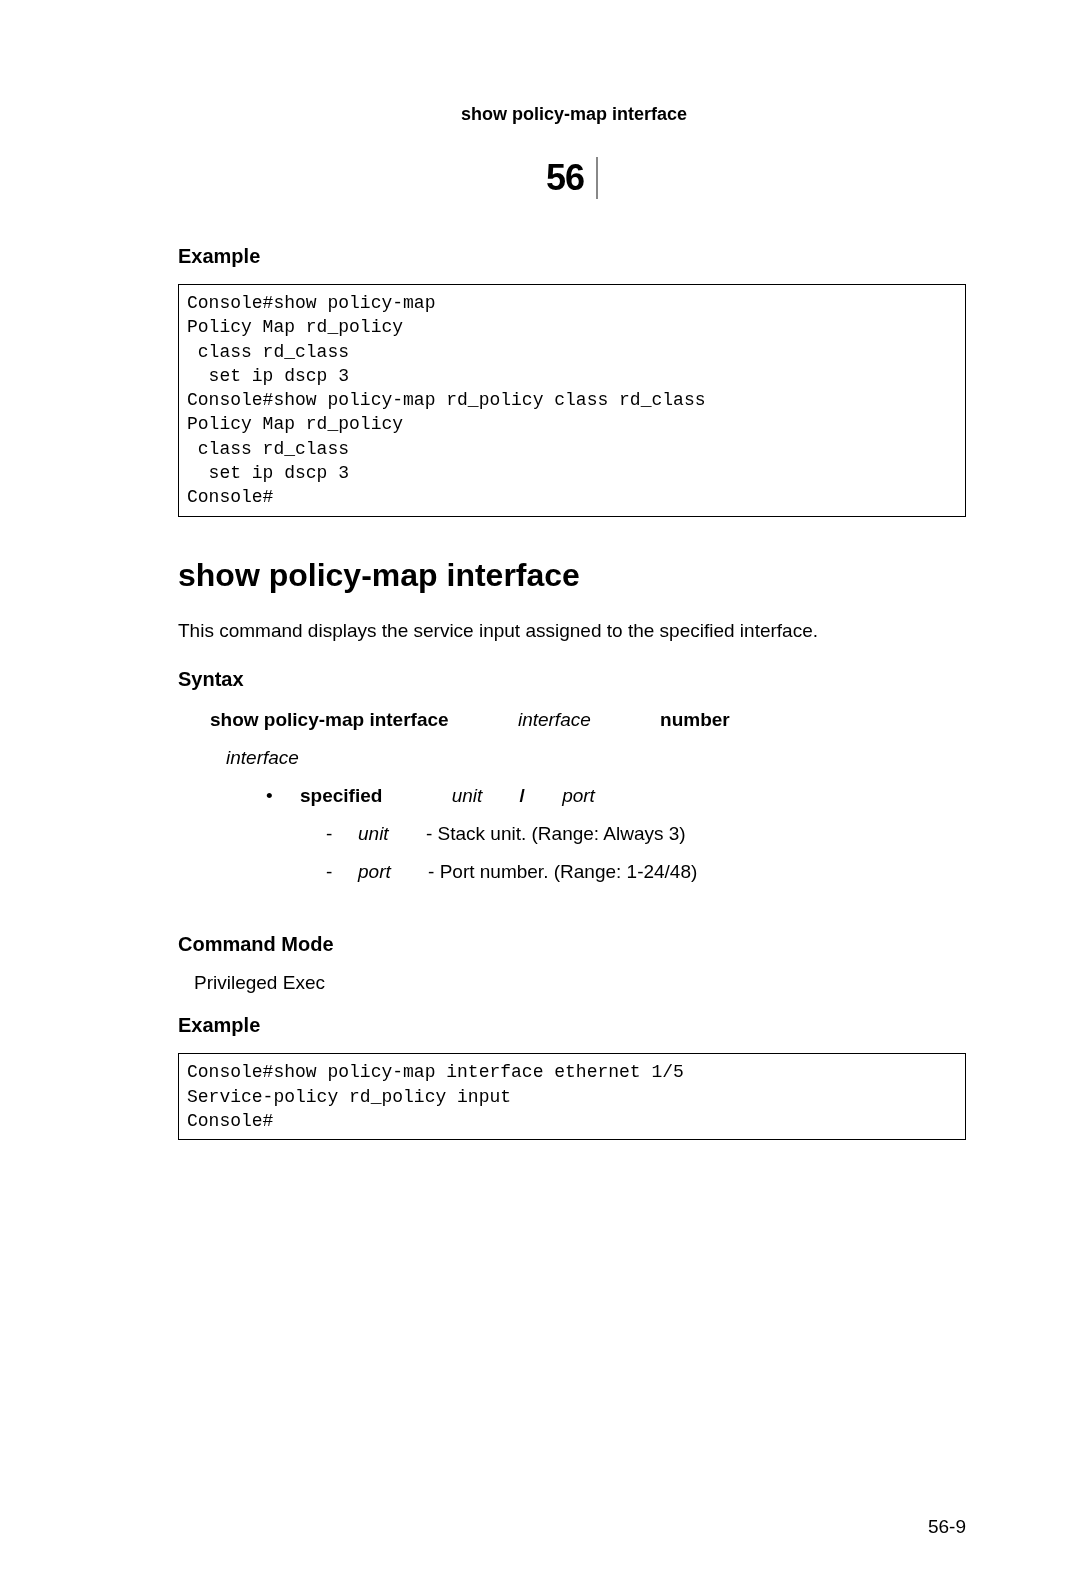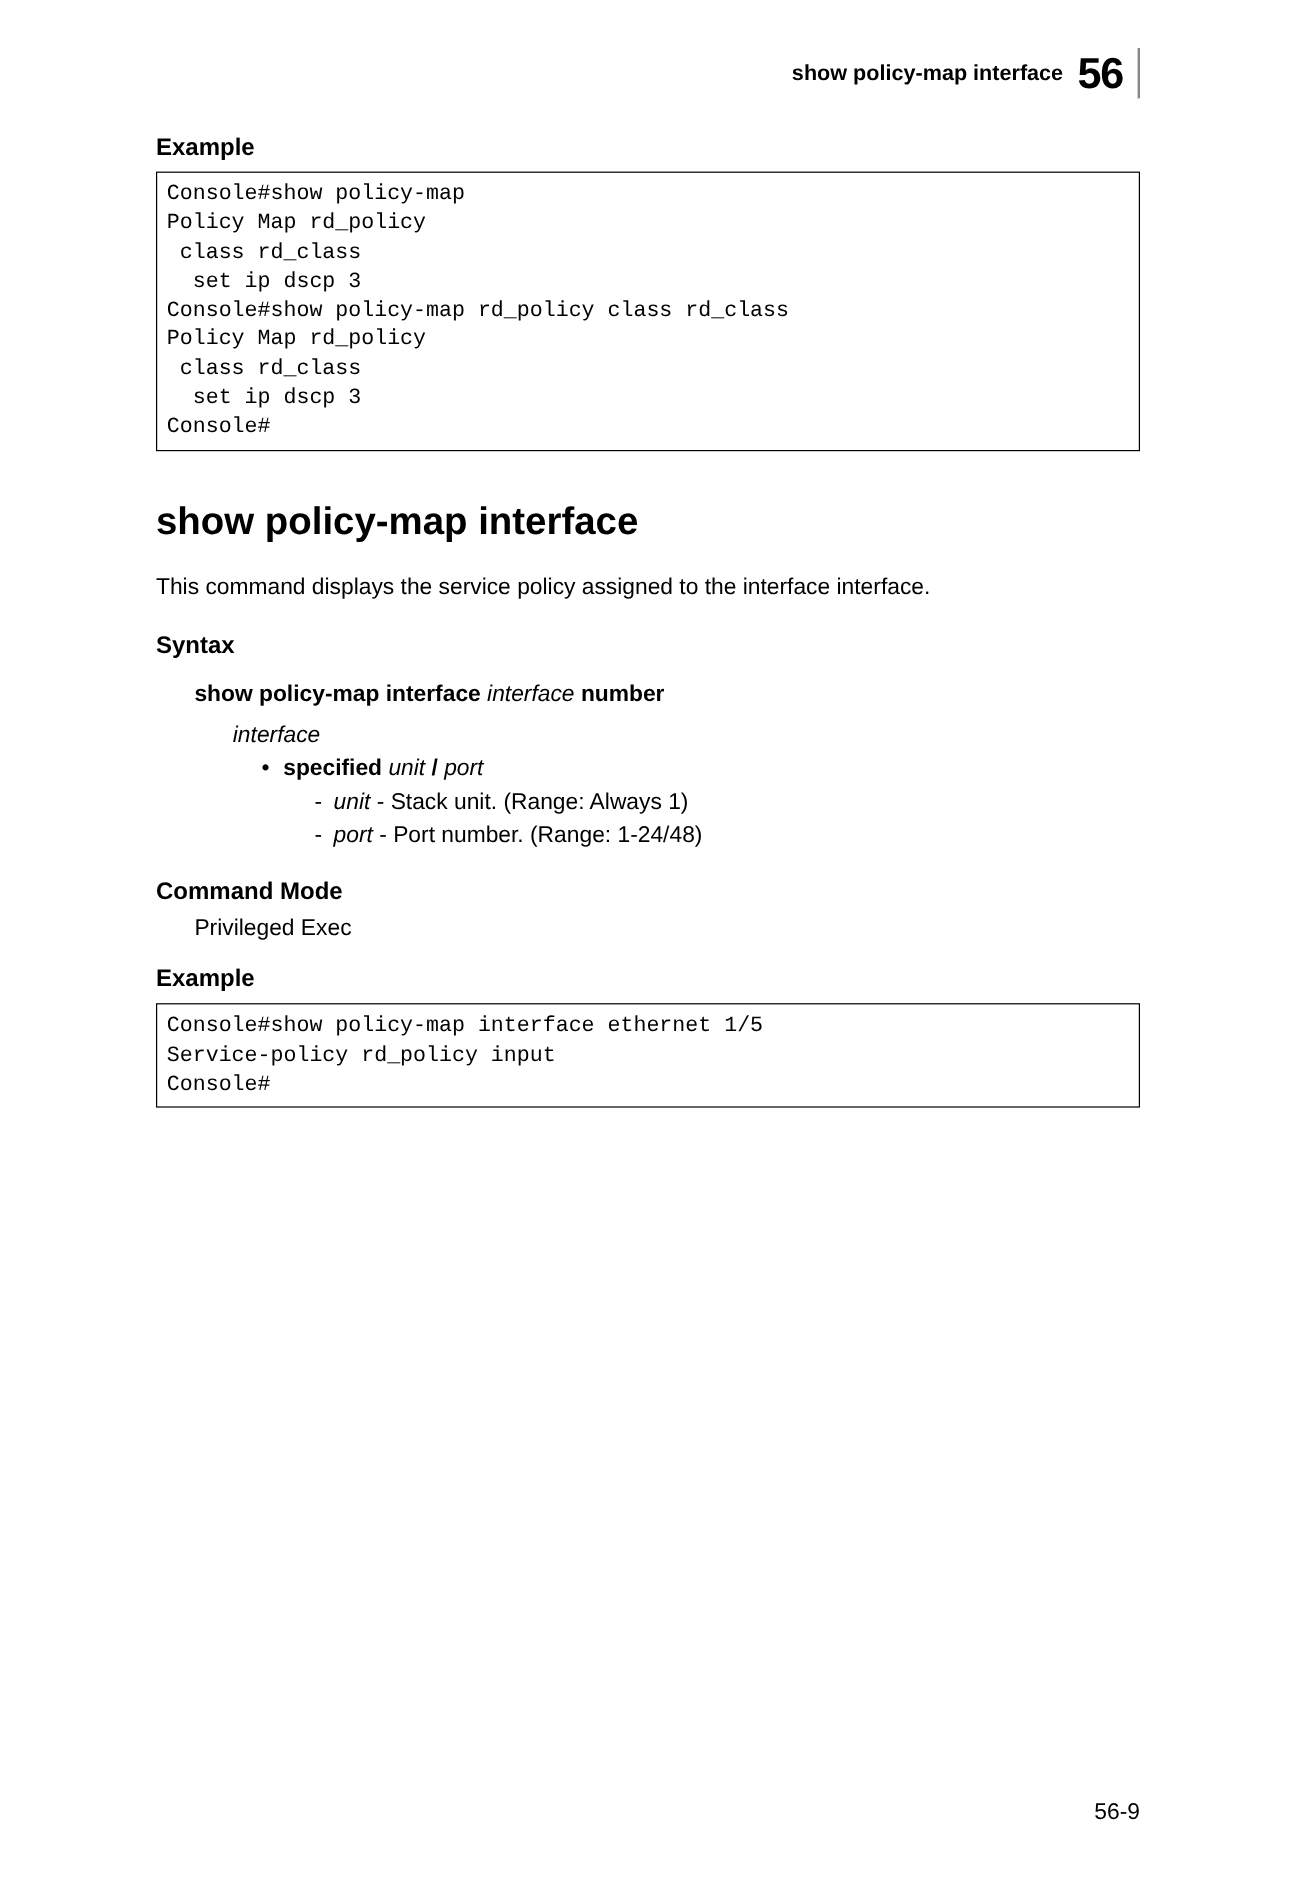--- a/index.html
+++ b/index.html
@@ -1,18 +1,19 @@
 <!DOCTYPE html>
 <html><head>
   <meta charset="utf-8">
   <style>
     * {
-      margin: 0;
+      margin: 16px;
       padding: 0;
       box-sizing: border-box;
+      flex-direction: column;
     }
     body {
       font-family: Arial, Helvetica, sans-serif;
       background: #fff;
       width: 1080px;
       height: 1570px;
       position: relative;
       padding: 40px 130px 40px 130px;
     }
     .header-row {
@@ -134,21 +135,21 @@
  class rd_class
   set ip dscp 3
 Console#show policy-map rd_policy class rd_class
 Policy Map rd_policy
  class rd_class
   set ip dscp 3
 Console#</div>
 
 <div class="main-heading">show policy-map interface</div>
 
-<p class="description">This command displays the service policy assigned to the interface interface.</p>
+<p class="description">This command displays the service input assigned to the specified interface.</p>
 
 <div class="section-title spacer-sm">Syntax</div>
 
 <div class="syntax-line">
   <span class="syntax-bold">show policy-map interface</span>
   <span> </span>
   <span class="syntax-italic">interface</span>
   <span> </span>
   <span class="syntax-bold">number</span>
 </div>
@@ -158,21 +159,21 @@
 <ul class="bullet-list">
   <li>
     <span class="syntax-bold">specified</span>
     <span> </span>
     <span class="syntax-italic">unit</span>
     <span class="syntax-bold">/</span>
     <span class="syntax-italic">port</span>
     <ul class="dash-list">
       <li>
         <span class="syntax-italic">unit</span>
-        <span> - Stack unit. (Range: Always 1)</span>
+        <span> - Stack unit. (Range: Always 3)</span>
       </li>
       <li>
         <span class="syntax-italic">port</span>
         <span> - Port number. (Range: 1-24/48)</span>
       </li>
     </ul>
   </li>
 </ul>
 
 <div style="height:18px;"></div>

